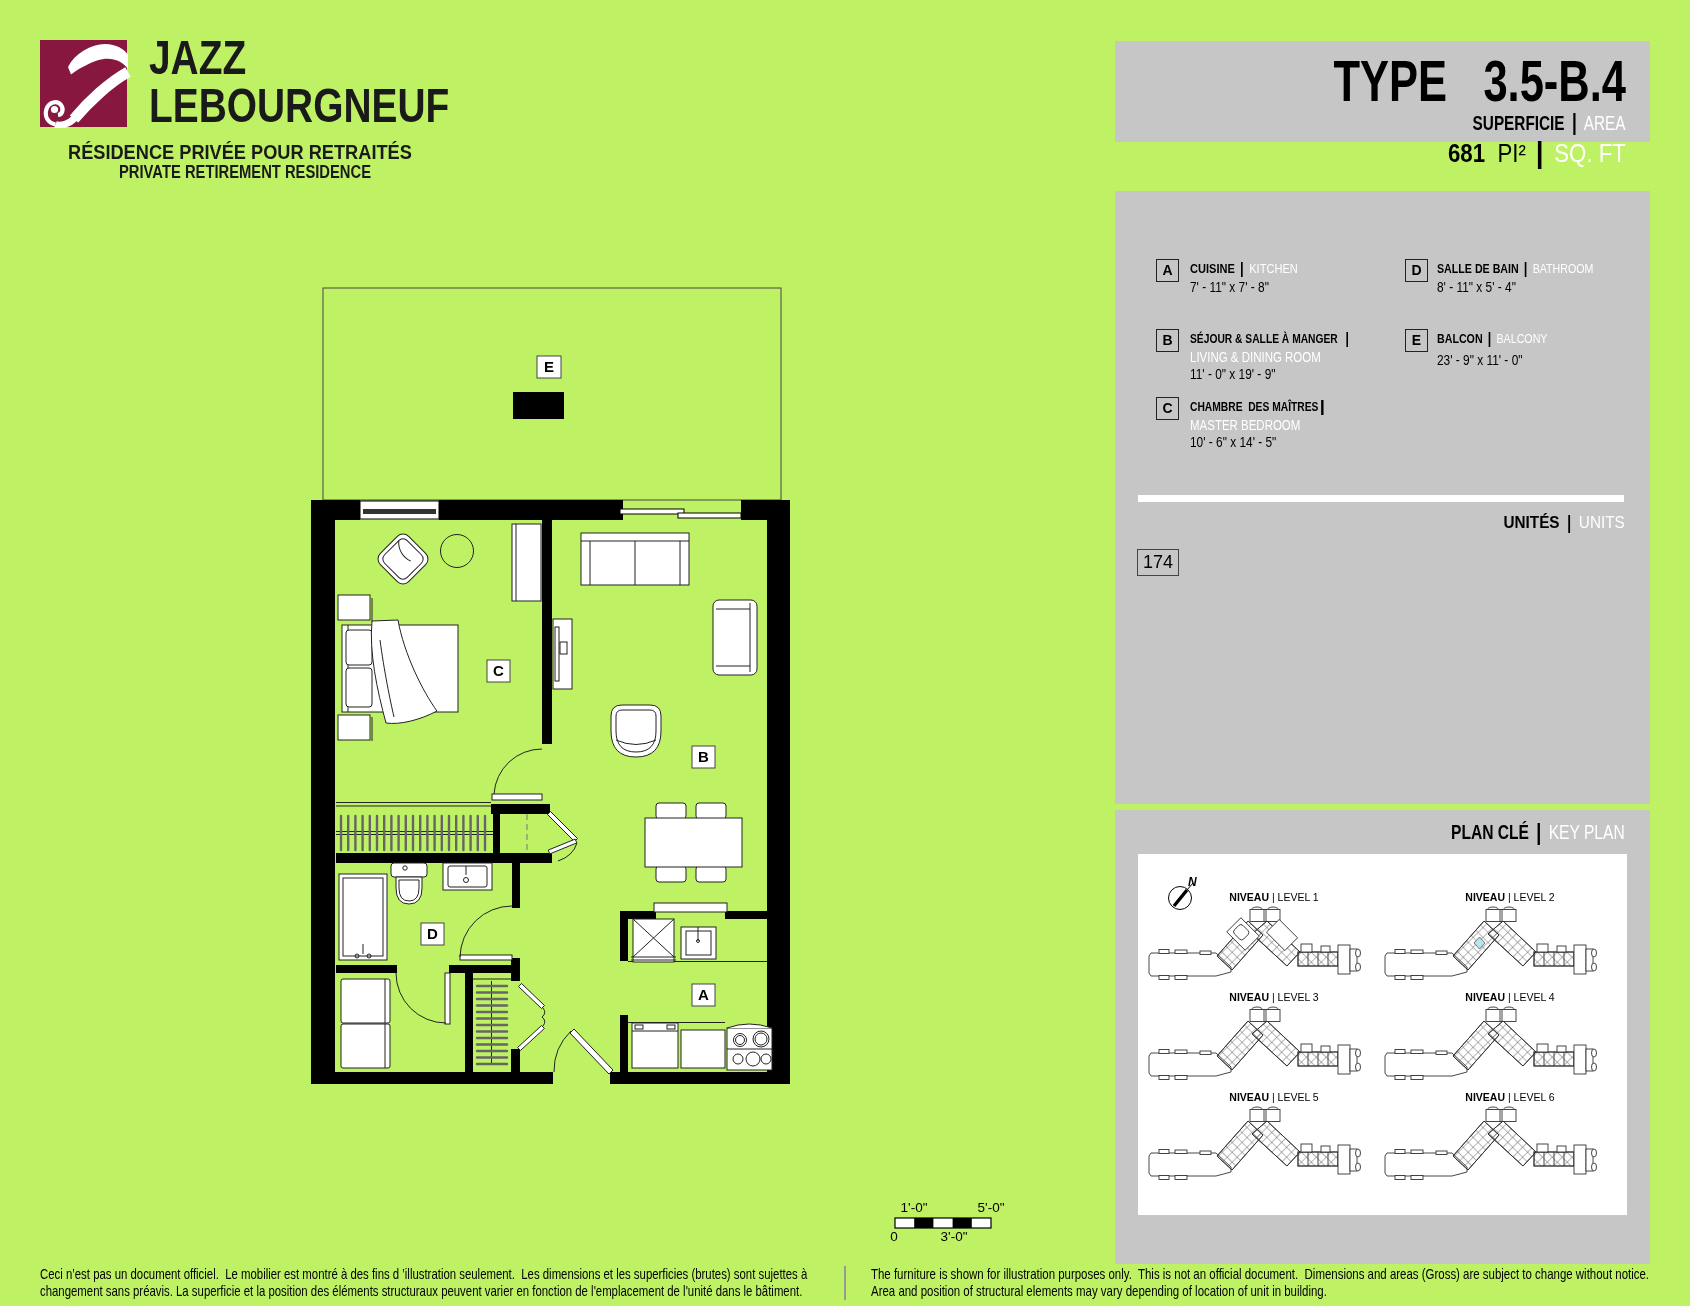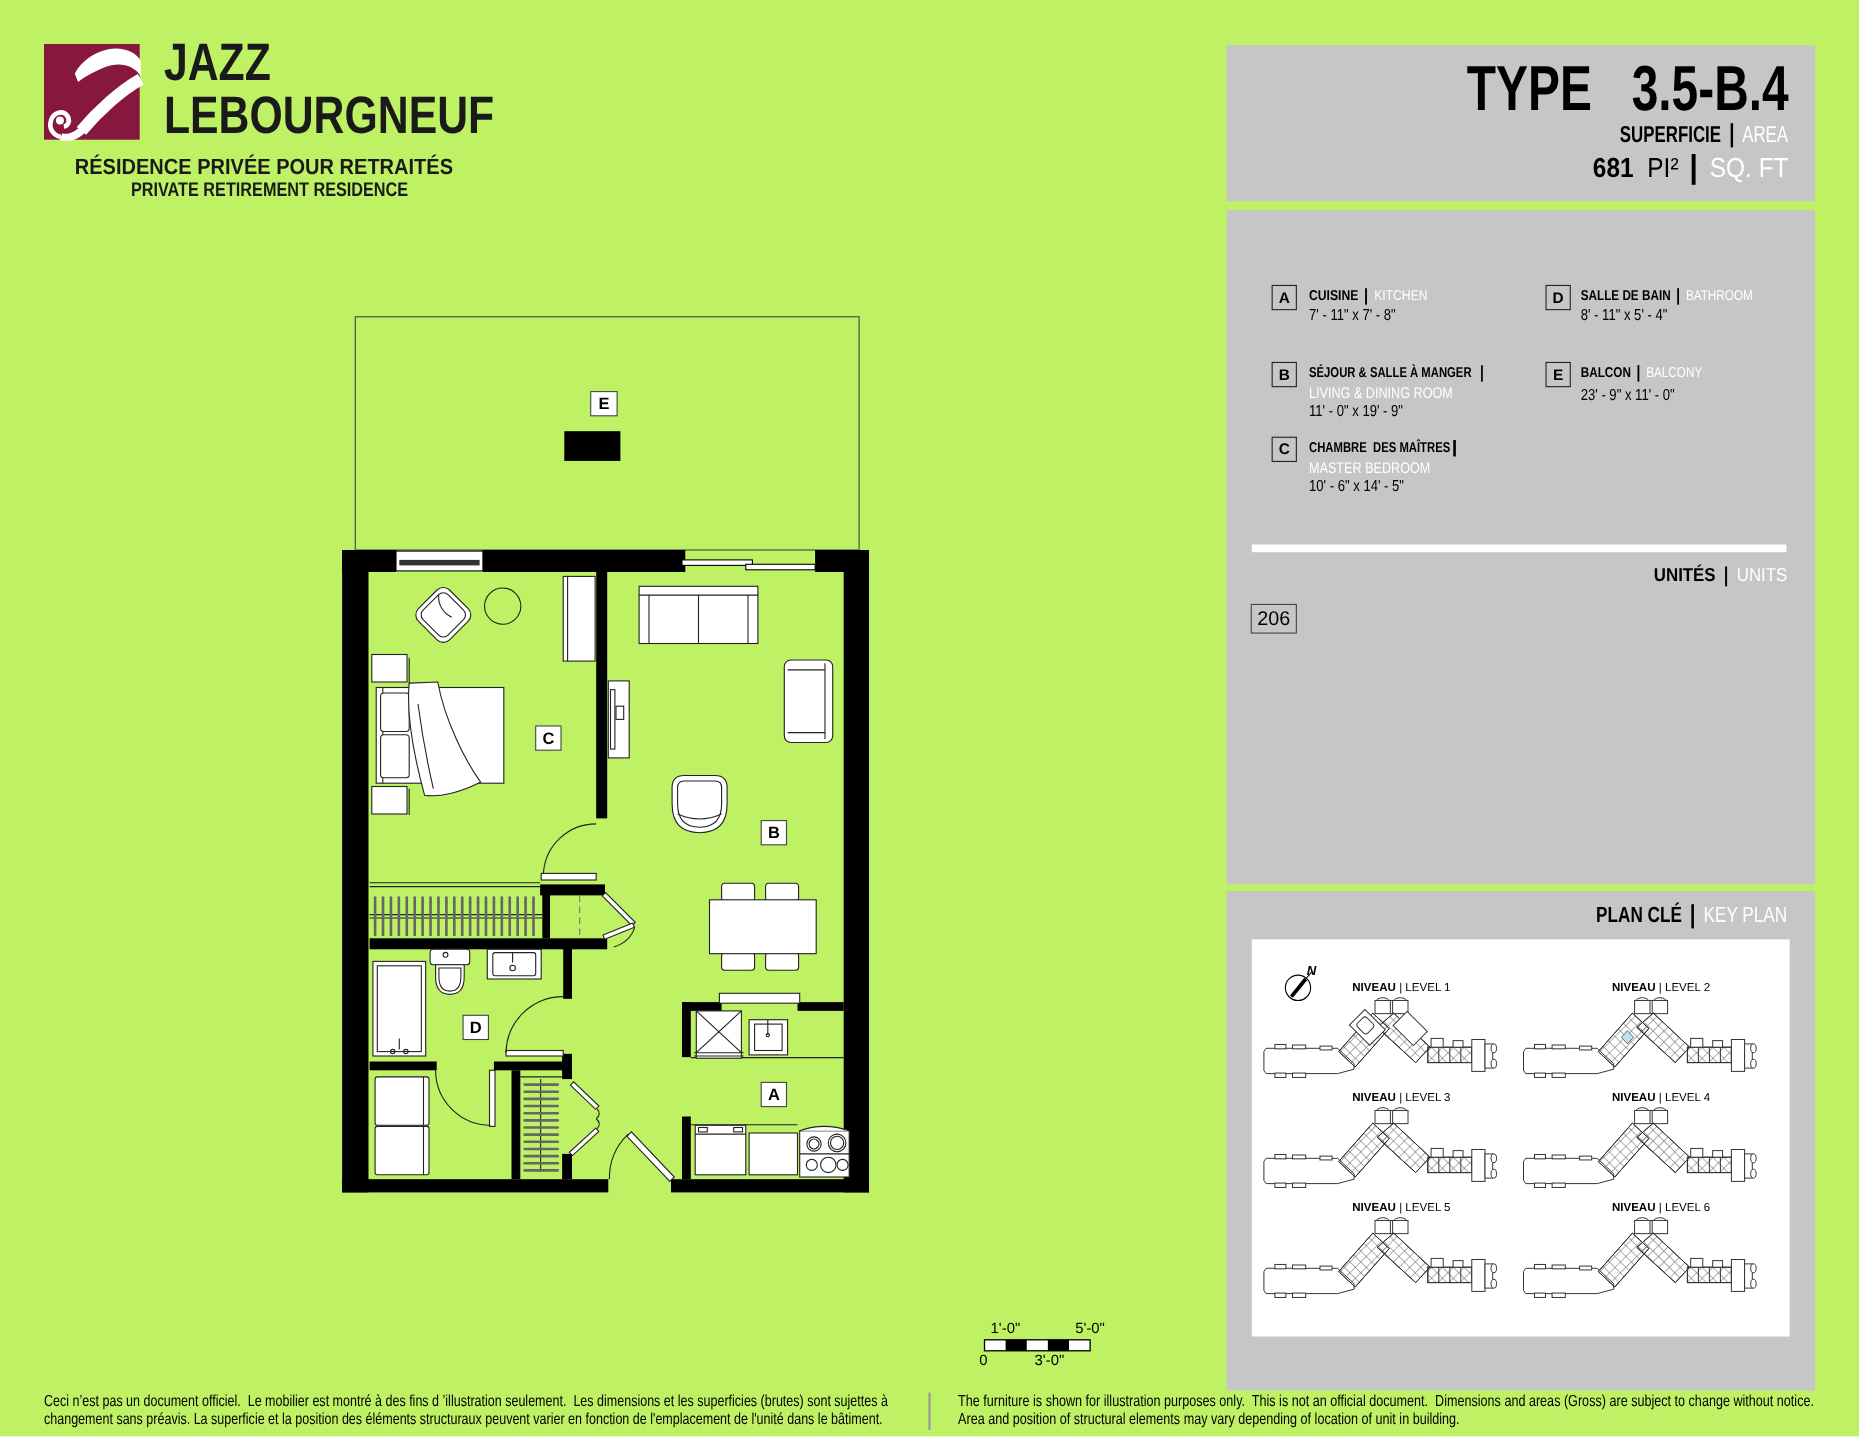--- a/index.html
+++ b/index.html
@@ -23,21 +23,21 @@
       <path d="M 88,32 C 70,42 49,61 34,79" stroke-width="11"></path>
       <path d="M 35,78 C 29,84 21,86.5 15.5,84.5" stroke-width="7"></path>
       <path d="M 15.5,84.5 C 8,83 4,76.5 6.5,69 C 9,62 17,60 21,65 C 24,69 22.5,74.5 18,75" stroke-width="4.2"></path>
       <circle cx="14.5" cy="69.5" r="3.6" fill="#fff" stroke="none"></circle>
     </g>
   </svg>
   <div class="abs" style="left:149px;top:34px;font-size:48px;font-weight:bold;color:#1a1a1a;line-height:48px;transform:scaleX(0.81);transform-origin:0 0;letter-spacing:0px;">JAZZ<br>LEBOURGNEUF</div>
   <div class="abs" style="left:68px;top:141px;font-size:20px;font-weight:bold;color:#1a1a1a;transform:scaleX(0.91);transform-origin:0 0;">RÉSIDENCE PRIVÉE POUR RETRAITÉS</div>
   <div class="abs" style="left:119px;top:162px;font-size:18px;font-weight:bold;color:#1a1a1a;transform:scaleX(0.82);transform-origin:0 0;">PRIVATE RETIREMENT RESIDENCE</div>
 
-  <div class="panel" style="top:41px;height:142px;">
+  <div class="panel" style="top:41px;height:101px;">
     <div class="abs" style="right:24px;top:6px;font-size:58px;font-weight:bold;color:#000;letter-spacing:0;white-space:nowrap;transform:scaleX(0.75);transform-origin:100% 0;">TYPE&nbsp;&nbsp;&nbsp;3.5-B.4</div>
     <div class="abs" style="right:24px;top:70px;font-size:21px;white-space:nowrap;transform:scaleX(0.73);transform-origin:100% 0;">
       <span style="font-weight:bold;color:#000;">SUPERFICIE</span>&nbsp;&nbsp;<span class="bbar" style="width:3px;height:22px;"></span>&nbsp;&nbsp;<span class="wtxt">AREA</span>
     </div>
     <div class="abs" style="right:24px;top:98px;font-size:25px;white-space:nowrap;transform:scaleX(0.89);transform-origin:100% 0;">
       <span style="font-weight:bold;color:#000;">681</span>&nbsp; <span style="color:#000;">PI²</span>&nbsp;&nbsp;<span class="bbar" style="width:4px;height:28px;"></span>&nbsp;&nbsp;<span class="wtxt">SQ. FT</span>
     </div>
   </div>
 
   <div class="panel" style="top:191px;height:613px;font-size:13px;">
@@ -59,21 +59,21 @@
     <div class="abs lbox" style="left:290px;top:68px;">D</div>
     <div class="abs" style="left:322px;top:70px;white-space:nowrap;transform:scaleX(0.82);transform-origin:0 0;"><b>SALLE DE BAIN</b>&nbsp;&nbsp;<span class="bbar" style="width:2.5px;height:15px;"></span>&nbsp;&nbsp;<span class="wtxt">BATHROOM</span></div>
     <div class="abs" style="left:322px;top:88px;font-size:14.5px;transform:scaleX(0.82);transform-origin:0 0;">8' - 11" x 5' - 4"</div>
 
     <div class="abs lbox" style="left:290px;top:138px;">E</div>
     <div class="abs" style="left:322px;top:140px;white-space:nowrap;transform:scaleX(0.82);transform-origin:0 0;"><b>BALCON</b>&nbsp;&nbsp;<span class="bbar" style="width:2.5px;height:15px;"></span>&nbsp;&nbsp;<span class="wtxt">BALCONY</span></div>
     <div class="abs" style="left:322px;top:161px;font-size:14.5px;transform:scaleX(0.82);transform-origin:0 0;">23' - 9" x 11' - 0"</div>
 
     <div class="abs" style="left:23px;top:304px;width:486px;height:7px;background:#fff;"></div>
     <div class="abs" style="right:25px;top:322px;font-size:17px;white-space:nowrap;transform:scaleX(0.9);transform-origin:100% 0;"><b>UNITÉS</b>&nbsp;&nbsp;<span class="bbar" style="width:2.5px;height:18px;"></span>&nbsp;&nbsp;<span class="wtxt">UNITS</span></div>
-    <div class="abs" style="left:22px;top:358px;width:42px;height:27px;border:1px solid #444;font-size:18px;color:#000;text-align:center;line-height:25px;">206</div>
+    <div class="abs" style="left:22px;top:358px;width:42px;height:27px;border:1px solid #444;font-size:18px;color:#000;text-align:center;line-height:25px;">174</div>
   </div>
 
   <div class="panel" style="top:810px;height:454px;">
     <div class="abs" style="right:25px;top:11px;font-size:20px;white-space:nowrap;transform:scaleX(0.78);transform-origin:100% 0;">
       <span style="font-weight:bold;color:#000;">PLAN CLÉ</span>&nbsp;&nbsp;<span class="bbar" style="width:3px;height:22px;"></span>&nbsp;&nbsp;<span class="wtxt">KEY PLAN</span>
     </div>
     <div class="abs" style="left:23px;top:44px;width:489px;height:361px;background:#fff;">
     <svg width="489" height="361" viewBox="0 0 489 361">
       <defs>
         <pattern id="xh" width="7" height="7" patternUnits="userSpaceOnUse" patternTransform="rotate(45)">

